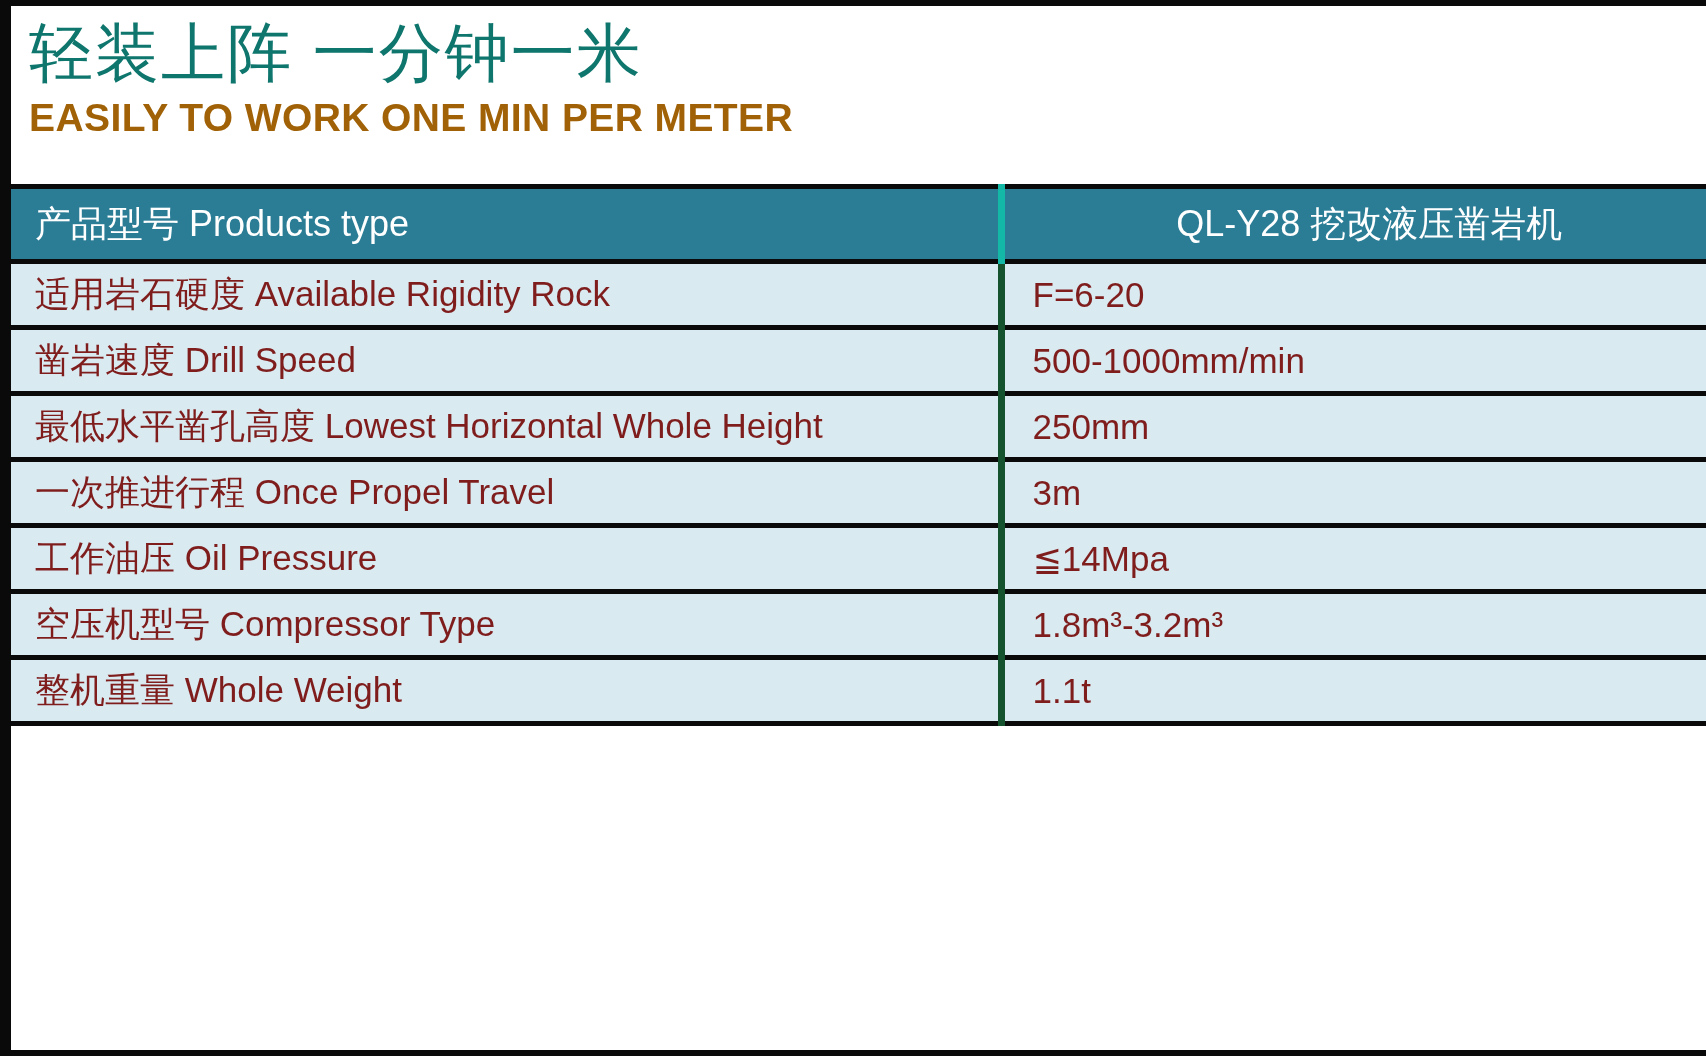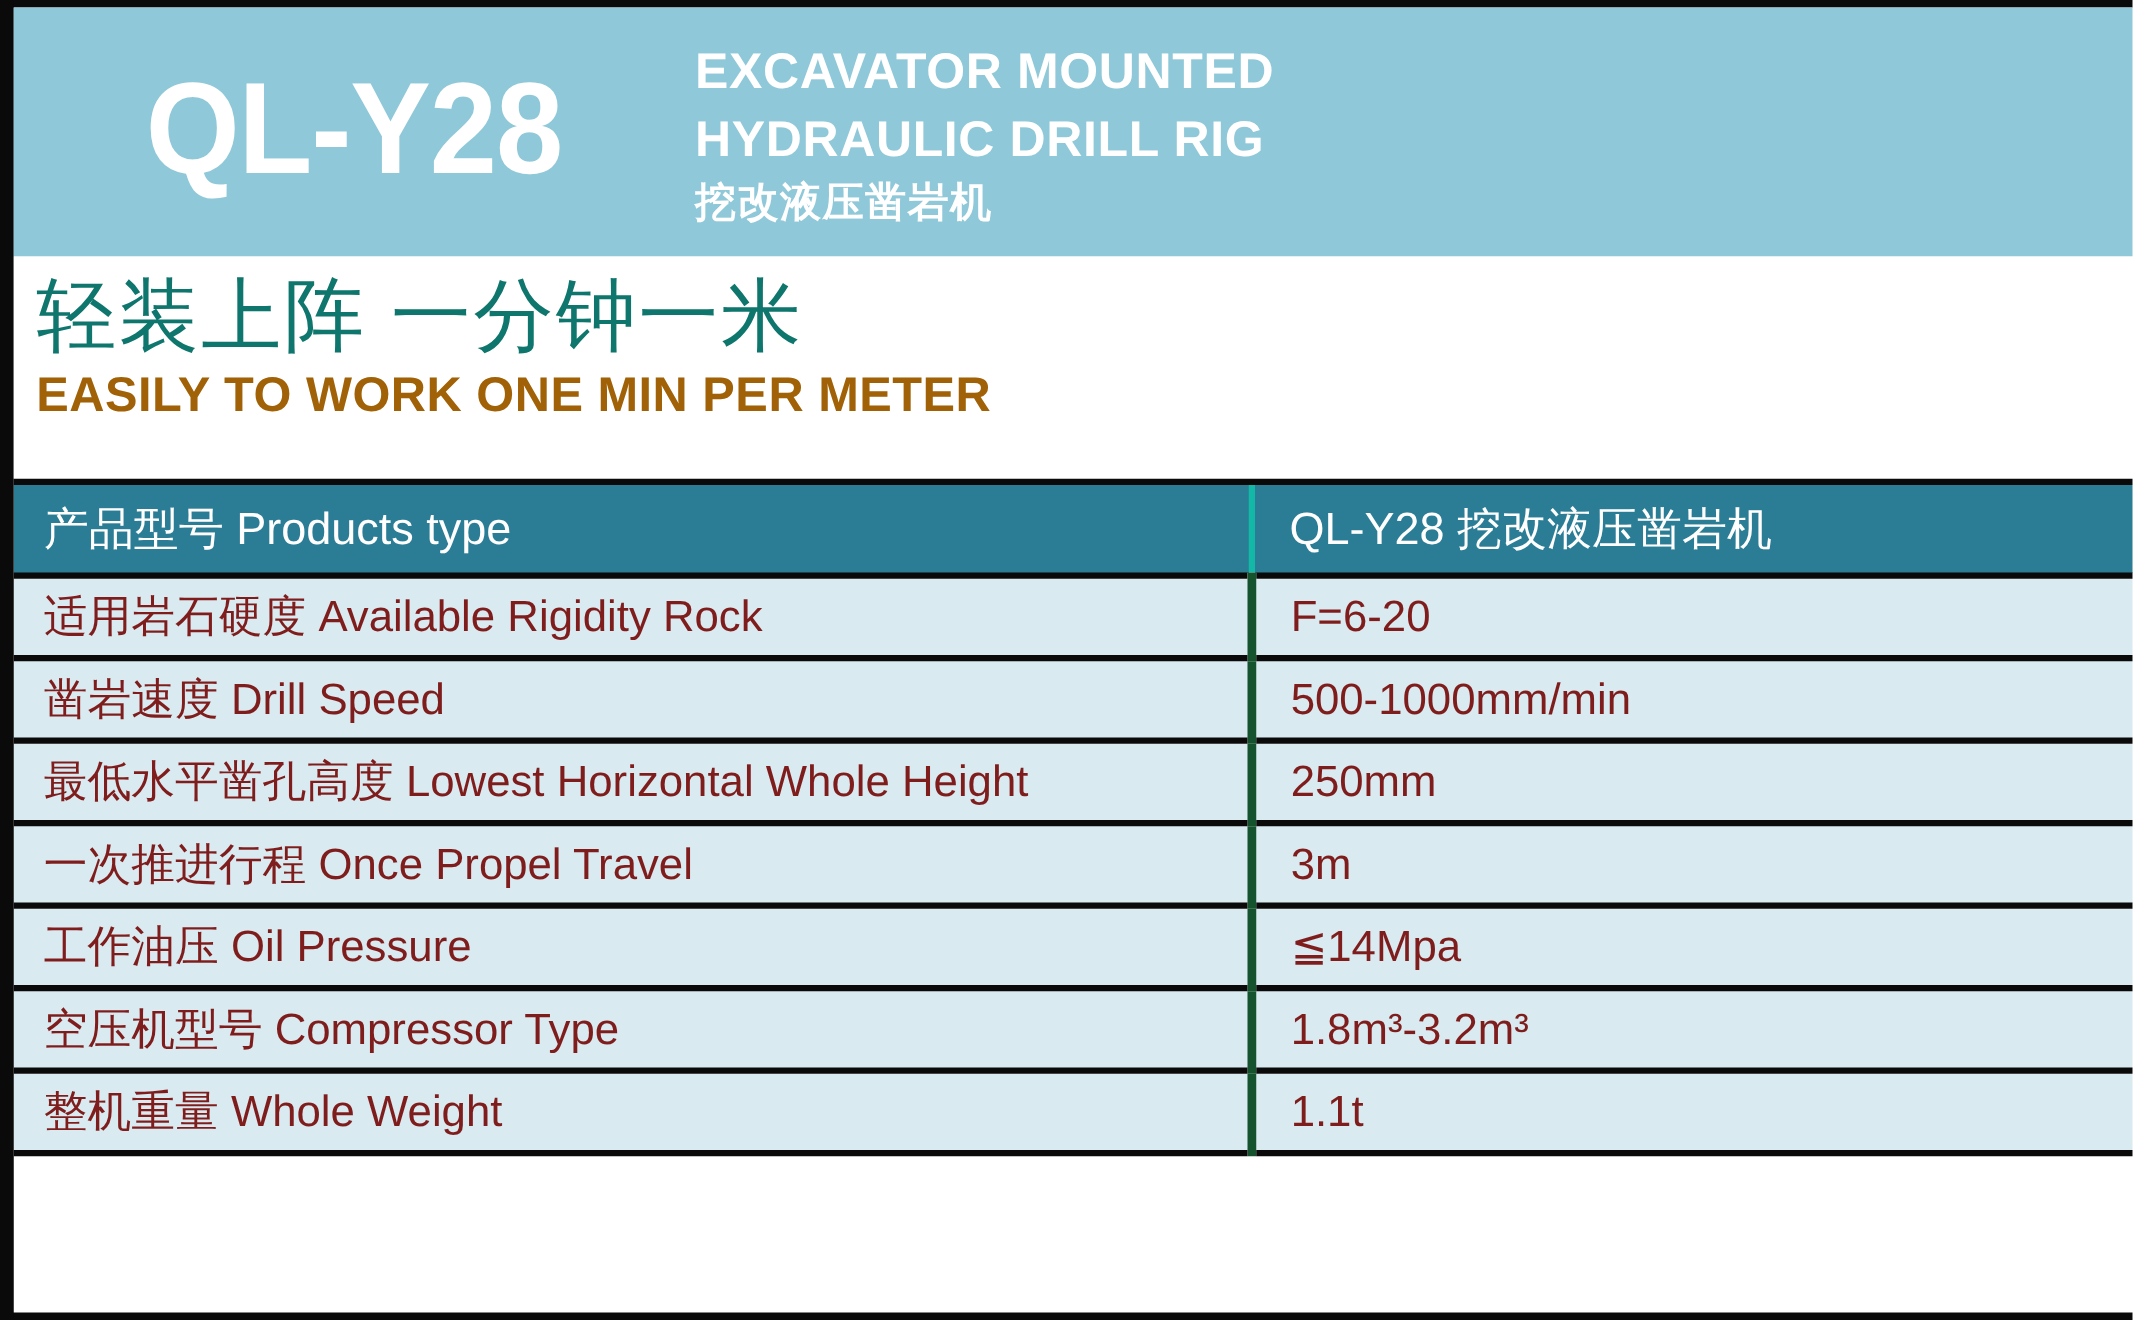--- a/index.html
+++ b/index.html
@@ -123,48 +123,39 @@
     overflow: hidden;
   }
   .spec-table th {
     background: #2b7d96;
     color: #ffffff;
     font-size: 36px;
     height: 70px;
   }
   .spec-table th.val-head {
     padding-left: 28px;
-    border-left: 5px solid #14b8a6;
+    border-left: 7px solid #14b8a6;
+    text-align: center;
   }
   .spec-table td {
     background: #d9eaf0;
     color: #7f1d1d;
     font-size: 35px;
   }
   .spec-table td.val {
     padding-left: 28px;
     border-left: 7px solid #14532d;
   }
   .spec-table tr:last-child td { border-bottom: 5px solid #0a0a0a; }
 </style>
 </head>
 <body>
 
 <div id="sheet">
 
-  <div class="banner">
-    <div class="banner-model">
-      <div class="banner-model-text">QL-Y28</div>
-    </div>
-    <div class="banner-right">
-      <div class="banner-line1">EXCAVATOR MOUNTED</div>
-      <div class="banner-line2">HYDRAULIC DRILL RIG</div>
-      <div class="banner-line3">挖改液压凿岩机</div>
-    </div>
-  </div>
 
   <div class="slogan">
     <div class="slogan-cn">轻装上阵 一分钟一米</div>
     <div class="slogan-en">EASILY TO WORK ONE MIN PER METER</div>
   </div>
 
   <table class="spec-table">
     <colgroup>
       <col class="c-label">
       <col class="c-value">

